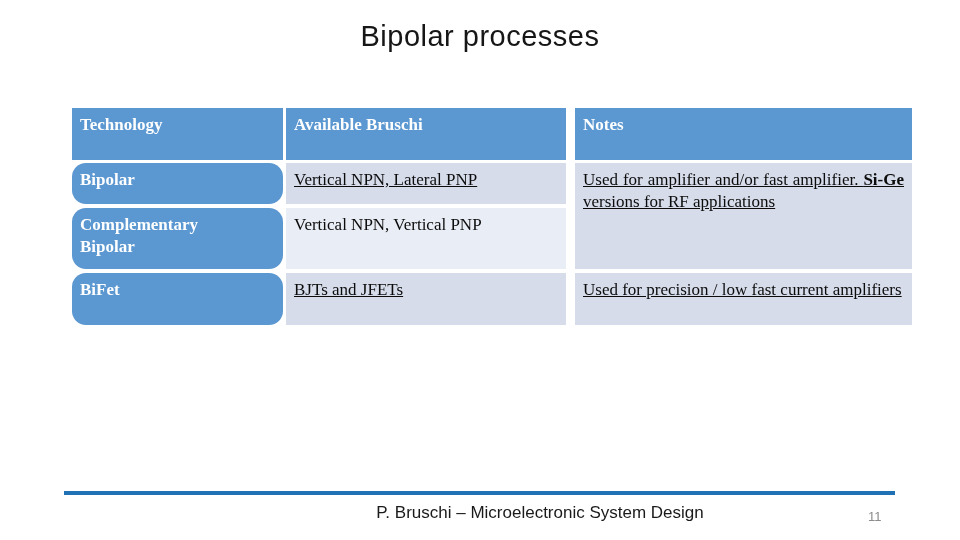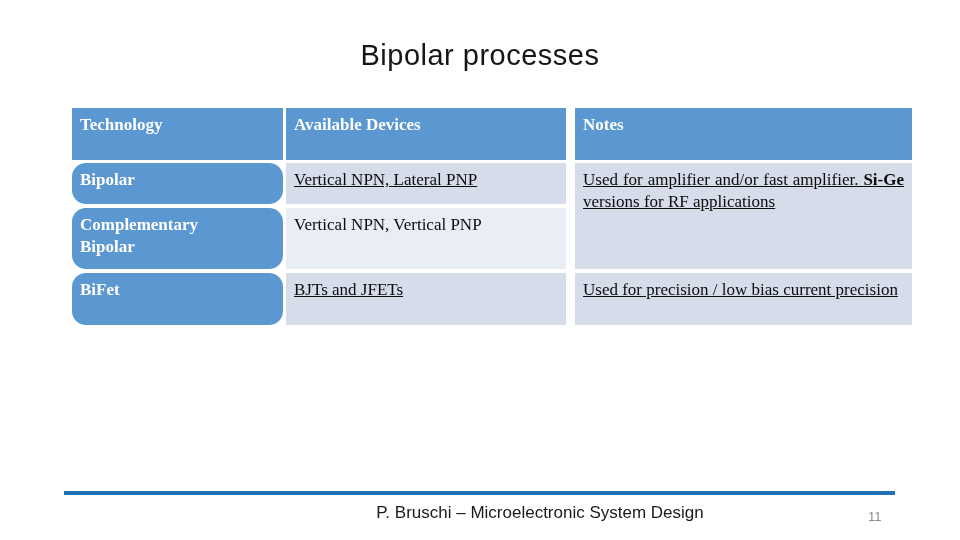--- a/index.html
+++ b/index.html
@@ -1,21 +1,21 @@
 <!DOCTYPE html>
 <html><head>
 <meta charset="utf-8">
 <style>
   html,body { margin:0; padding:0; background:#ffffff; }
   .slide {
     position:relative; width:960px; height:540px; background:#ffffff;
     overflow:hidden; font-family:"Liberation Serif", serif;
   }
   .slide-title {
-    position:absolute; top:39px; left:0; width:100%;
+    position:absolute; top:20px; left:0; width:100%;
     text-align:center; font-family:"Liberation Sans", sans-serif;
     font-size:29px; color:#161616; letter-spacing:0.5px;
   }
   .proc-table {
     position:absolute; left:72px; top:108px;
     display:grid;
     grid-template-columns:211px 3px 280px 9px 337px;
     grid-template-rows:52px 3px 41px 4px 61px 4px 52px;
   }
   .cell {
@@ -51,34 +51,34 @@
 </head>
 <body>
 
 <div class="slide">
 
   <div class="slide-title">Bipolar processes</div>
 
   <div class="proc-table">
 
     <div class="cell blue c1 r-head">Technology</div>
-    <div class="cell blue c2 r-head">Available Devices</div>
+    <div class="cell blue c2 r-head">Available Bruschi</div>
     <div class="cell blue c3 r-head">Notes</div>
 
     <div class="cell blue tech-body c1 r1">Bipolar</div>
     <div class="cell band-a c2 r1">Vertical NPN, Lateral PNP</div>
 
     <div class="cell band-a justify c3 r1-span"><span>Used for amplifier and/or fast amplifier. </span><span class="emph">Si-Ge</span><span> versions for RF applications</span></div>
 
     <div class="cell blue tech-body c1 r2">Complementary Bipolar</div>
     <div class="cell band-b c2 r2">Vertical NPN, Vertical PNP</div>
 
     <div class="cell blue tech-body c1 r3">BiFet</div>
     <div class="cell band-a c2 r3">BJTs and JFETs</div>
-    <div class="cell band-a justify c3 r3">Used for precision / low bias current precision</div>
+    <div class="cell band-a justify c3 r3">Used for precision / low fast current amplifiers</div>
 
   </div>
 
   <div class="footer-line"></div>
   <div class="footer-text">P. Bruschi – Microelectronic System Design</div>
   <div class="page-number">11</div>
 
 </div>
 
 </body></html>

